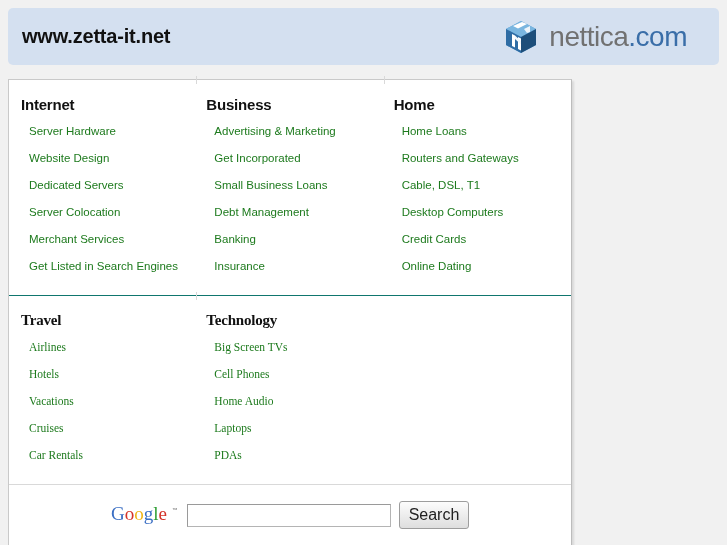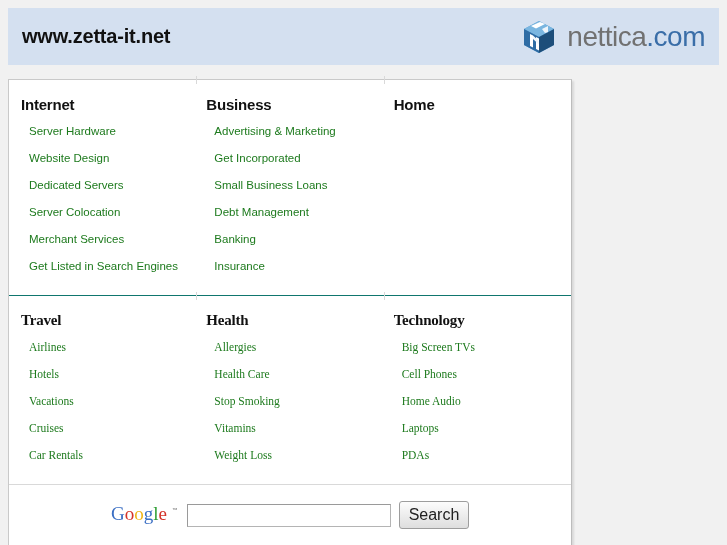--- a/index.html
+++ b/index.html
@@ -13,25 +13,25 @@
     background: #f1f1f1;
     font-family: "Liberation Sans", sans-serif;
     overflow: hidden;
   }
 
   
   .header {
     margin: 8px 8px 0 8px;
     height: 57px;
     background: #d4e0f0;
-    border-radius: 0;
+    border-radius: 5px;
     display: flex;
     align-items: center;
     justify-content: space-between;
-    padding: 0 14px 0 14px;
+    padding: 0 32px 0 14px;
     box-sizing: border-box;
   }
   .site-title {
     font-size: 20px;
     font-weight: bold;
     color: #111111;
     letter-spacing: -0.2px;
     white-space: nowrap;
   }
   .brand {
@@ -214,47 +214,45 @@
           <li><a class="link" href="#">Get Incorporated</a></li>
           <li><a class="link" href="#">Small Business Loans</a></li>
           <li><a class="link" href="#">Debt Management</a></li>
           <li><a class="link" href="#">Banking</a></li>
           <li><a class="link" href="#">Insurance</a></li>
         </ul>
       </div>
 
       <div class="col">
         <div class="col-title">Home</div>
+        <ul class="link-list">
+          <li><a class="link" href="#">Home Loans</a></li>
+          <li><a class="link" href="#">Routers and Gateways</a></li>
+          <li><a class="link" href="#">Cable, DSL, T1</a></li>
+          <li><a class="link" href="#">Desktop Computers</a></li>
+          <li><a class="link" href="#">Credit Cards</a></li>
+          <li><a class="link" href="#">Online Dating</a></li>
+        </ul>
       </div>
 
     </div>
 
     <div class="grid-row row-2">
 
       <div class="col">
         <div class="col-title">Travel</div>
         <ul class="link-list">
           <li><a class="link" href="#">Airlines</a></li>
           <li><a class="link" href="#">Hotels</a></li>
           <li><a class="link" href="#">Vacations</a></li>
           <li><a class="link" href="#">Cruises</a></li>
           <li><a class="link" href="#">Car Rentals</a></li>
         </ul>
       </div>
 
-      <div class="col">
-        <div class="col-title">Health</div>
-        <ul class="link-list">
-          <li><a class="link" href="#">Allergies</a></li>
-          <li><a class="link" href="#">Health Care</a></li>
-          <li><a class="link" href="#">Stop Smoking</a></li>
-          <li><a class="link" href="#">Vitamins</a></li>
-          <li><a class="link" href="#">Weight Loss</a></li>
-        </ul>
-      </div>
 
       <div class="col">
         <div class="col-title">Technology</div>
         <ul class="link-list">
           <li><a class="link" href="#">Big Screen TVs</a></li>
           <li><a class="link" href="#">Cell Phones</a></li>
           <li><a class="link" href="#">Home Audio</a></li>
           <li><a class="link" href="#">Laptops</a></li>
           <li><a class="link" href="#">PDAs</a></li>
         </ul>

